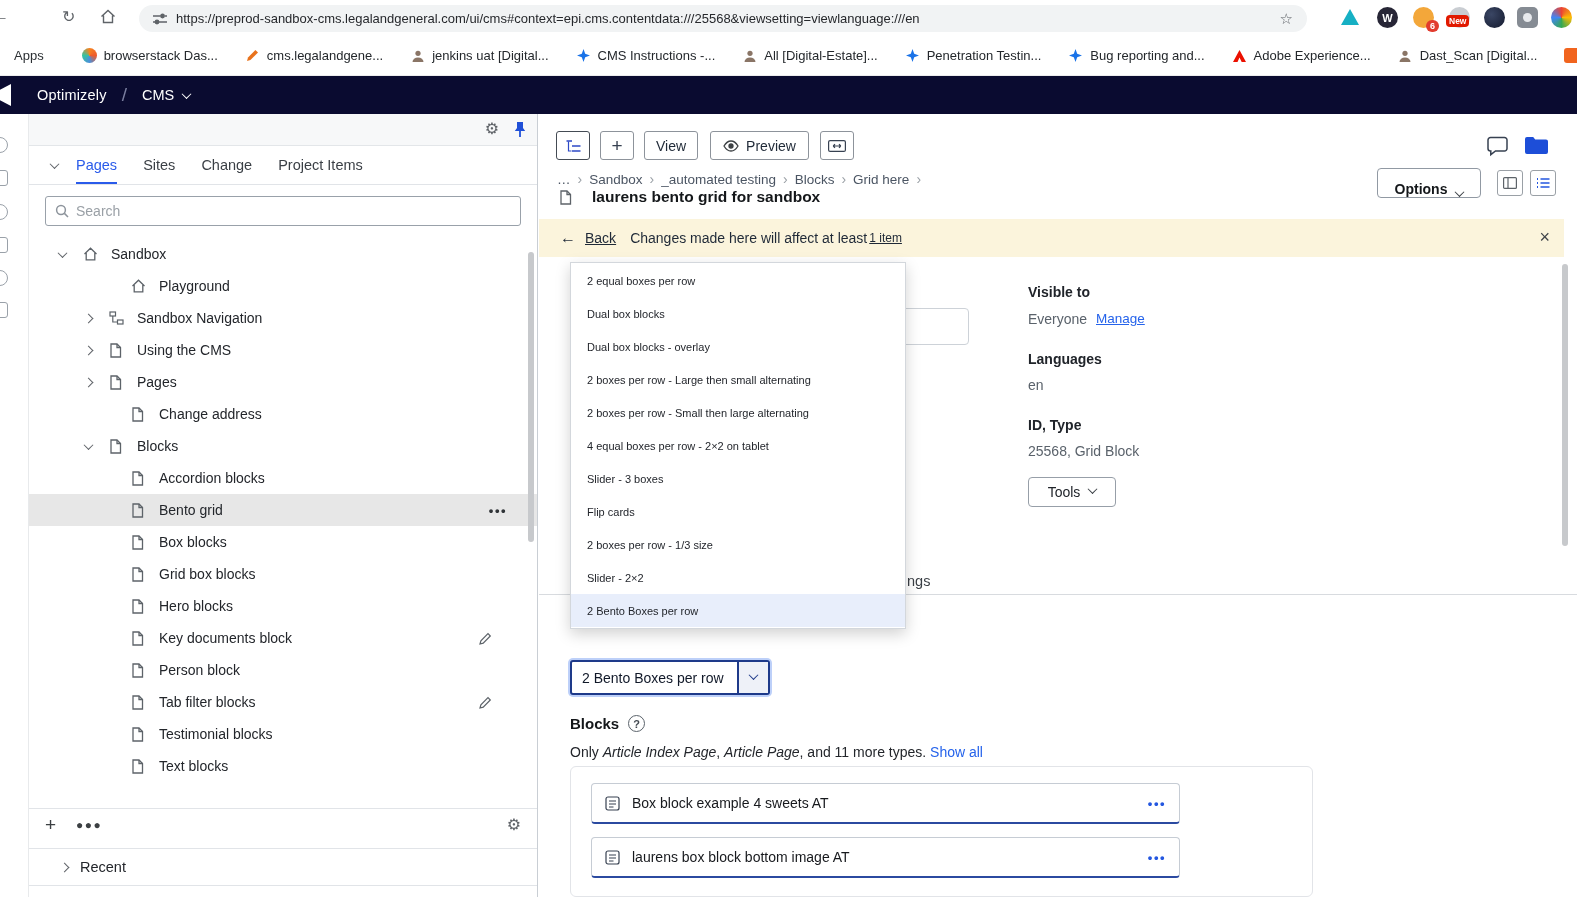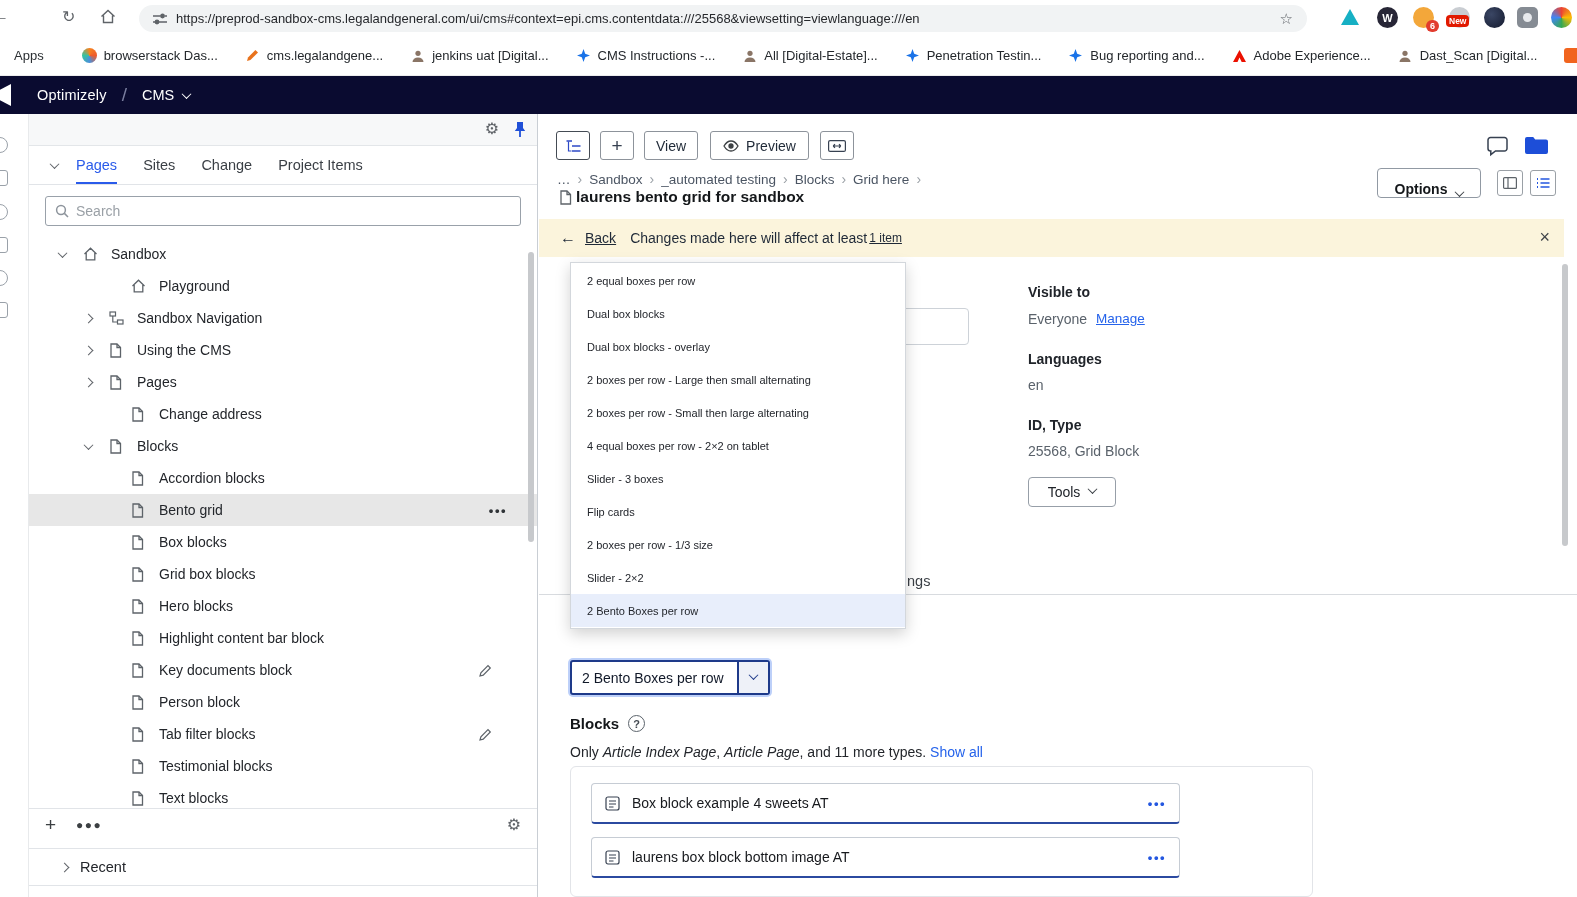--- a/index.html
+++ b/index.html
@@ -89,21 +89,21 @@
   .btn-tree{left:17px;width:34px;border:1.6px solid #444b54}
   .btn-plus{left:61px;width:34px;font-size:19px;color:#374151}
   .btn-view{left:105px;width:54px}
   .btn-preview{left:171px;width:99px}
   .btn-compare{left:281px;width:34px}
   .chat-btn{position:absolute;left:947px;top:22px;color:#374151;cursor:pointer;display:flex}
   .folder-btn{position:absolute;left:985px;top:22px;cursor:pointer;display:flex}
   .breadcrumb{position:absolute;left:18px;top:57px;display:flex;align-items:center;gap:7px;font-size:13.5px;color:#4b5563}
   .crumb{cursor:pointer;white-space:nowrap}
   .crumb-sep{color:#9aa0a6;font-size:14px}
-  .title-row{position:absolute;left:20px;top:74px;display:flex;align-items:center;gap:4px}
+  .title-row{position:absolute;left:20px;top:74px;display:flex;align-items:center;gap:20px}
   .title{font-size:15.5px;font-weight:700;color:#14171a}
   .opt-btn{position:absolute;left:838px;top:54px;width:104px;height:30px;border:1px solid #9199a3;border-radius:4px;display:flex;align-items:flex-end;justify-content:center;gap:9px;font-size:14px;font-weight:600;color:#14171a;background:#fff;cursor:pointer}
   .opt-btn .chev{margin-top:-3px;color:#3a3f45}
   .mini-btn{position:absolute;top:56px;width:26px;height:26px;border:1px solid #9aa0a6;border-radius:3px;display:flex;align-items:center;justify-content:center;background:#fff;cursor:pointer}
   .mb-grid{left:958px}
   .mb-list{left:991px}
   .banner{position:absolute;left:0;top:105px;width:1025px;height:38px;background:#fbf4dc;display:flex;align-items:center;padding-left:21px;z-index:10}
   .banner-arrow{font-size:16px;color:#1f2937;cursor:pointer}
   .back-link{margin-left:9px;font-size:14px;color:#1f2937;text-decoration:underline;cursor:pointer}
   .banner-msg{margin-left:14px;font-size:14px;color:#1f2937}
@@ -424,29 +424,20 @@
           </span>
           <span class="t-label">Hero blocks</span>
         </div>
         <div class="tree-row leaf">
           <span class="t-icon">
             <svg width="13" height="15" viewBox="0 0 13 15">
               <path d="M2 1h6l3.5 3.5V14H2z" fill="none" stroke="currentColor" stroke-width="1.3"></path>
               <path d="M8 1v3.5h3.5" fill="none" stroke="currentColor" stroke-width="1.3"></path>
             </svg>
           </span>
-          <span class="t-label">Highlight content bar block</span>
-        </div>
-        <div class="tree-row leaf">
-          <span class="t-icon">
-            <svg width="13" height="15" viewBox="0 0 13 15">
-              <path d="M2 1h6l3.5 3.5V14H2z" fill="none" stroke="currentColor" stroke-width="1.3"></path>
-              <path d="M8 1v3.5h3.5" fill="none" stroke="currentColor" stroke-width="1.3"></path>
-            </svg>
-          </span>
           <span class="t-label">Key documents block</span>
           <span class="t-pencil">
             <svg width="15" height="15" viewBox="0 0 15 15">
               <path d="M2 13l.9-3.2L10 2.7l2.3 2.3-7.1 7.1L2 13z" fill="none" stroke="currentColor" stroke-width="1.2"></path>
             </svg>
           </span>
         </div>
         <div class="tree-row leaf">
           <span class="t-icon">
             <svg width="13" height="15" viewBox="0 0 13 15">

